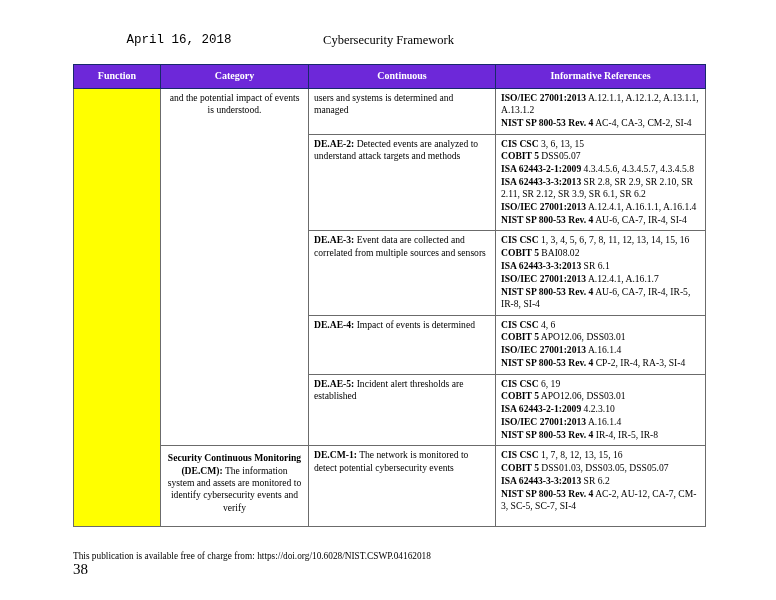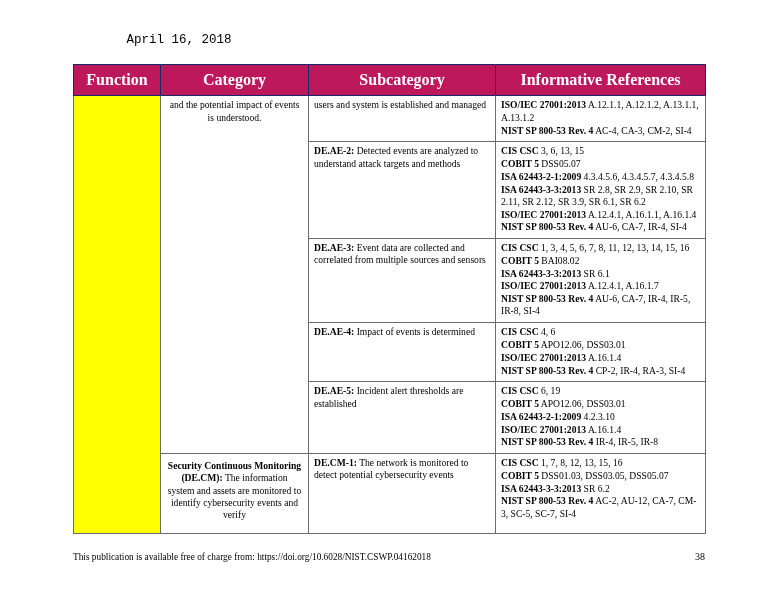--- a/index.html
+++ b/index.html
@@ -42,25 +42,25 @@
     table-layout: fixed;
   }
   .fw-table td, .fw-table th {
     border: 1px solid #6b6b6b;
     vertical-align: top;
     padding: 3px 5px 4px 5px;
     font-size: 9.6px;
     line-height: 1.28;
   }
   .fw-table thead th {
-    background: #be185d;
+    background: #6d28d9;
     color: #ffffff;
     font-weight: bold;
     text-align: center;
-    font-size: 16px;
+    font-size: 10px;
     padding: 5px 4px 5px 4px;
     border: 1px solid #17296b;
     vertical-align: middle;
   }
 
   
   col.c-function    { width: 87px; }
   col.c-category    { width: 148px; }
   col.c-subcategory { width: 187px; }
   col.c-references  { width: 210px; }
@@ -92,50 +92,52 @@
   
   .page-footer {
     position: absolute;
     left: 73px;
     top: 551px;
     width: 632px;
     display: flex;
     justify-content: space-between;
     align-items: baseline;
     font-size: 9.3px;
+    flex-direction: column;
   }
-  .page-footer .foot-num { font-size: 10px; text-align: right; }
+  .page-footer .foot-num { font-size: 15px; text-align: right; }
 </style>
 </head>
 <body>
 
 <div class="page-header">
   <span class="hdr-date">April 16, 2018</span>
+  <span class="hdr-title">Cybersecurity Framework</span>
 </div>
 
 <table class="fw-table">
   <colgroup>
     <col class="c-function">
     <col class="c-category">
     <col class="c-subcategory">
     <col class="c-references">
   </colgroup>
   <thead>
     <tr>
       <th>Function</th>
       <th>Category</th>
-      <th>Subcategory</th>
+      <th>Continuous</th>
       <th>Informative References</th>
     </tr>
   </thead>
   <tbody id="table-body">
       <tr>
         <td class="function-cell" rowspan="6" style="background: rgb(255, 255, 0);"></td>
         <td class="category-cell cat-top" rowspan="5">and the potential impact of events is understood.</td>
-        <td class="subcategory-cell">users and system is established and managed</td>
+        <td class="subcategory-cell">users and systems is determined and managed</td>
         <td class="references-cell">
           <div class="ref-line"><b>ISO/IEC 27001:2013</b> A.12.1.1, A.12.1.2, A.13.1.1, A.13.1.2</div>
           <div class="ref-line"><b>NIST SP 800-53 Rev. 4</b> AC-4, CA-3, CM-2, SI-4</div>
         </td>
       </tr>
       <tr>
         <td class="subcategory-cell"><span class="sc-id">DE.AE-2:</span> Detected events are analyzed to understand attack targets and methods</td>
         <td class="references-cell">
           <div class="ref-line"><b>CIS CSC</b> 3, 6, 13, 15</div>
           <div class="ref-line"><b>COBIT 5</b> DSS05.07</div>

